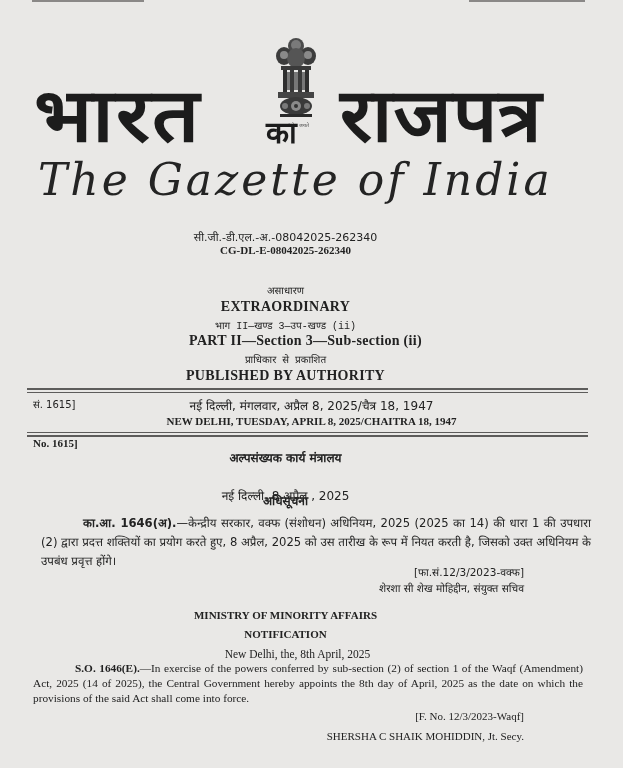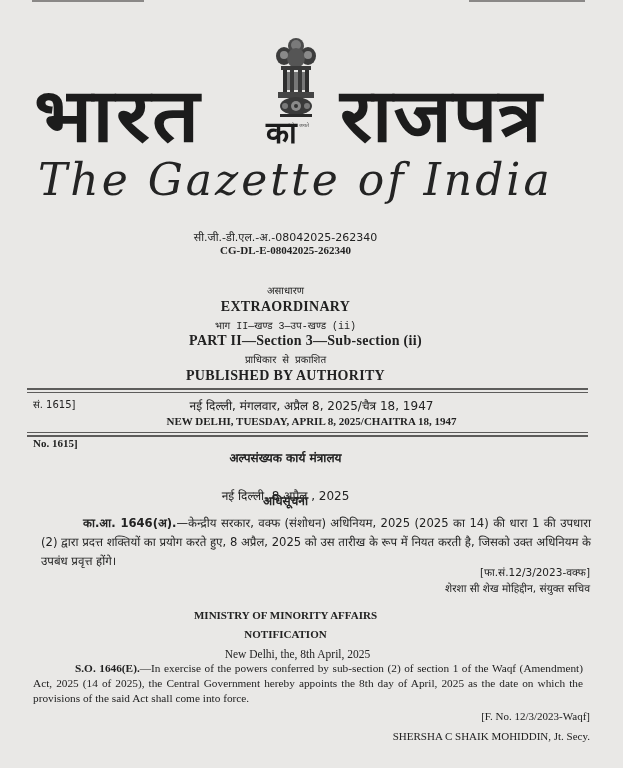--- a/index.html
+++ b/index.html
@@ -183,21 +183,21 @@
     font-size: 11.6px;
     line-height: 19px;
     color: #222;
     text-align: justify;
     text-indent: 42px;
   }
   .hi-para b { font-weight: bold; }
   .right-block {
     position: absolute;
     left: 0;
-    width: 590px;
+    width: 524px;
     text-align: right;
     color: #222;
   }
   .hi-ref { top: 565px; font-family: "DejaVu Sans", sans-serif; font-size: 10.5px; }
   .hi-sign { top: 581px; font-family: "DejaVu Sans", sans-serif; font-size: 10.5px; }
 
   
   .en-ministry {
     top: 609px;
     font-weight: bold;

